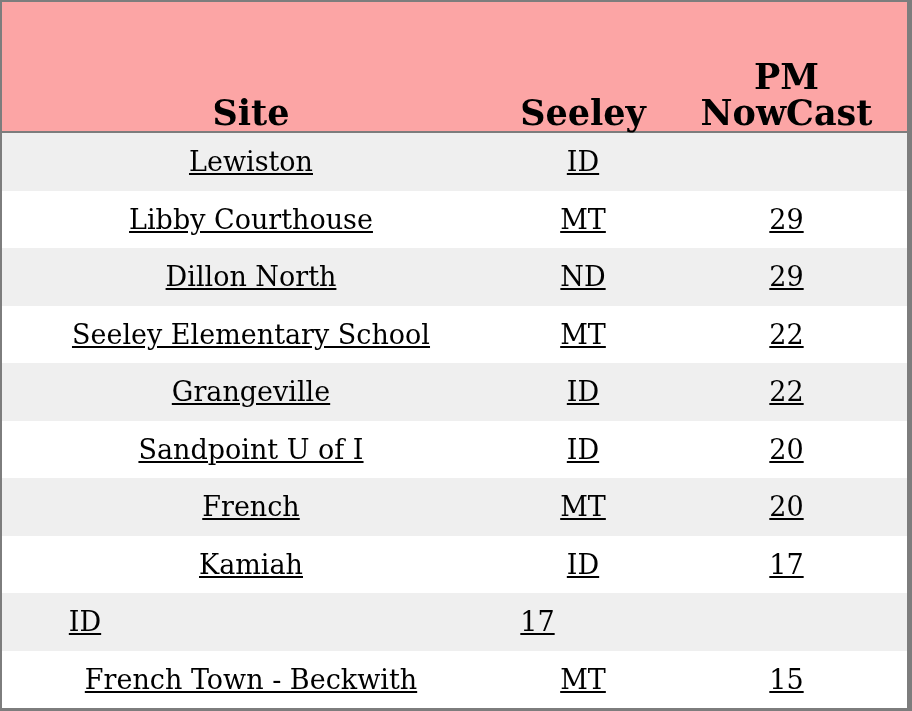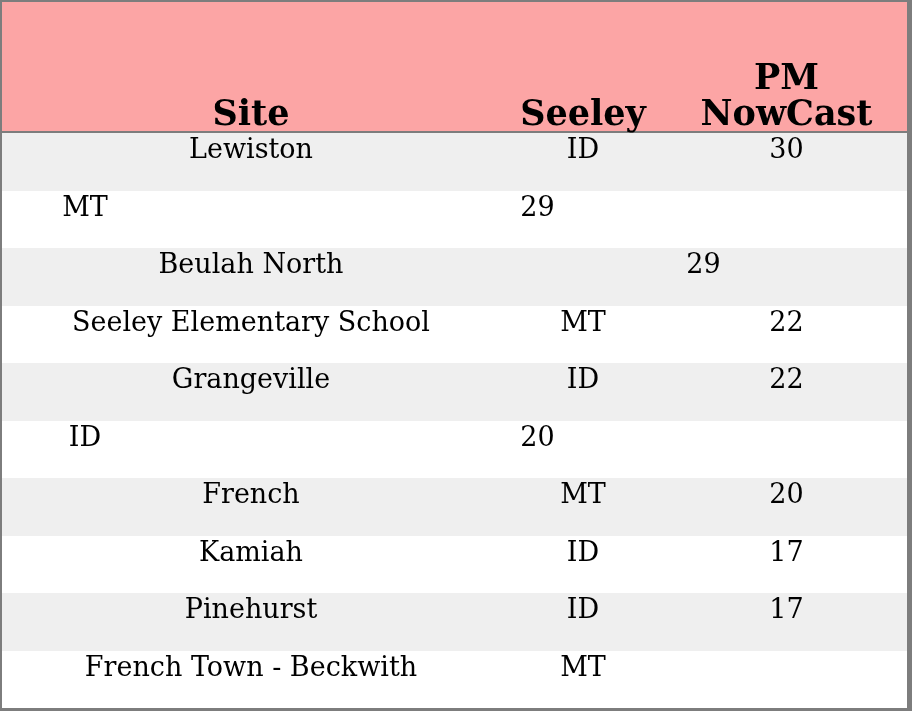--- a/index.html
+++ b/index.html
@@ -31,22 +31,24 @@
     line-height: 36px;
   }
   .tbody {
     flex: 1;
     display: flex;
     flex-direction: column;
   }
   .trow {
     flex: 1;
     display: flex;
+    align-items: center;
     font-size: 27px;
     background: #ffffff;
+    text-decoration: underline;
   }
   .trow:nth-child(odd) {
     background: #efefef;
   }
   .cell {
     text-align: center;
   }
   .col-site  { width: 498px; }
   .col-state { width: 166px; }
   .col-pm    { flex: 1; }
@@ -63,67 +65,69 @@
       <div>PM</div>
       <div>NowCast</div>
     </div>
   </div>
 
   <div class="tbody">
 
     <div class="trow">
       <div class="cell col-site">Lewiston</div>
       <div class="cell col-state">ID</div>
-      <div class="cell col-pm">30</div>
     </div>
 
     <div class="trow">
+      <div class="cell col-site">Libby Courthouse</div>
       <div class="cell col-state">MT</div>
       <div class="cell col-pm">29</div>
     </div>
 
     <div class="trow">
-      <div class="cell col-site">Beulah North</div>
+      <div class="cell col-site">Dillon North</div>
+      <div class="cell col-state">ND</div>
       <div class="cell col-pm">29</div>
     </div>
 
     <div class="trow">
       <div class="cell col-site">Seeley Elementary School</div>
       <div class="cell col-state">MT</div>
       <div class="cell col-pm">22</div>
     </div>
 
     <div class="trow">
       <div class="cell col-site">Grangeville</div>
       <div class="cell col-state">ID</div>
       <div class="cell col-pm">22</div>
     </div>
 
     <div class="trow">
+      <div class="cell col-site">Sandpoint U of I</div>
       <div class="cell col-state">ID</div>
       <div class="cell col-pm">20</div>
     </div>
 
     <div class="trow">
       <div class="cell col-site">French</div>
       <div class="cell col-state">MT</div>
       <div class="cell col-pm">20</div>
     </div>
 
     <div class="trow">
       <div class="cell col-site">Kamiah</div>
       <div class="cell col-state">ID</div>
       <div class="cell col-pm">17</div>
     </div>
 
     <div class="trow">
-      <div class="cell col-site">Pinehurst</div>
       <div class="cell col-state">ID</div>
       <div class="cell col-pm">17</div>
     </div>
 
     <div class="trow">
       <div class="cell col-site">French Town - Beckwith</div>
       <div class="cell col-state">MT</div>
+      <div class="cell col-pm">15</div>
     </div>
 
   </div>
 </div>
 
 </body></html>

